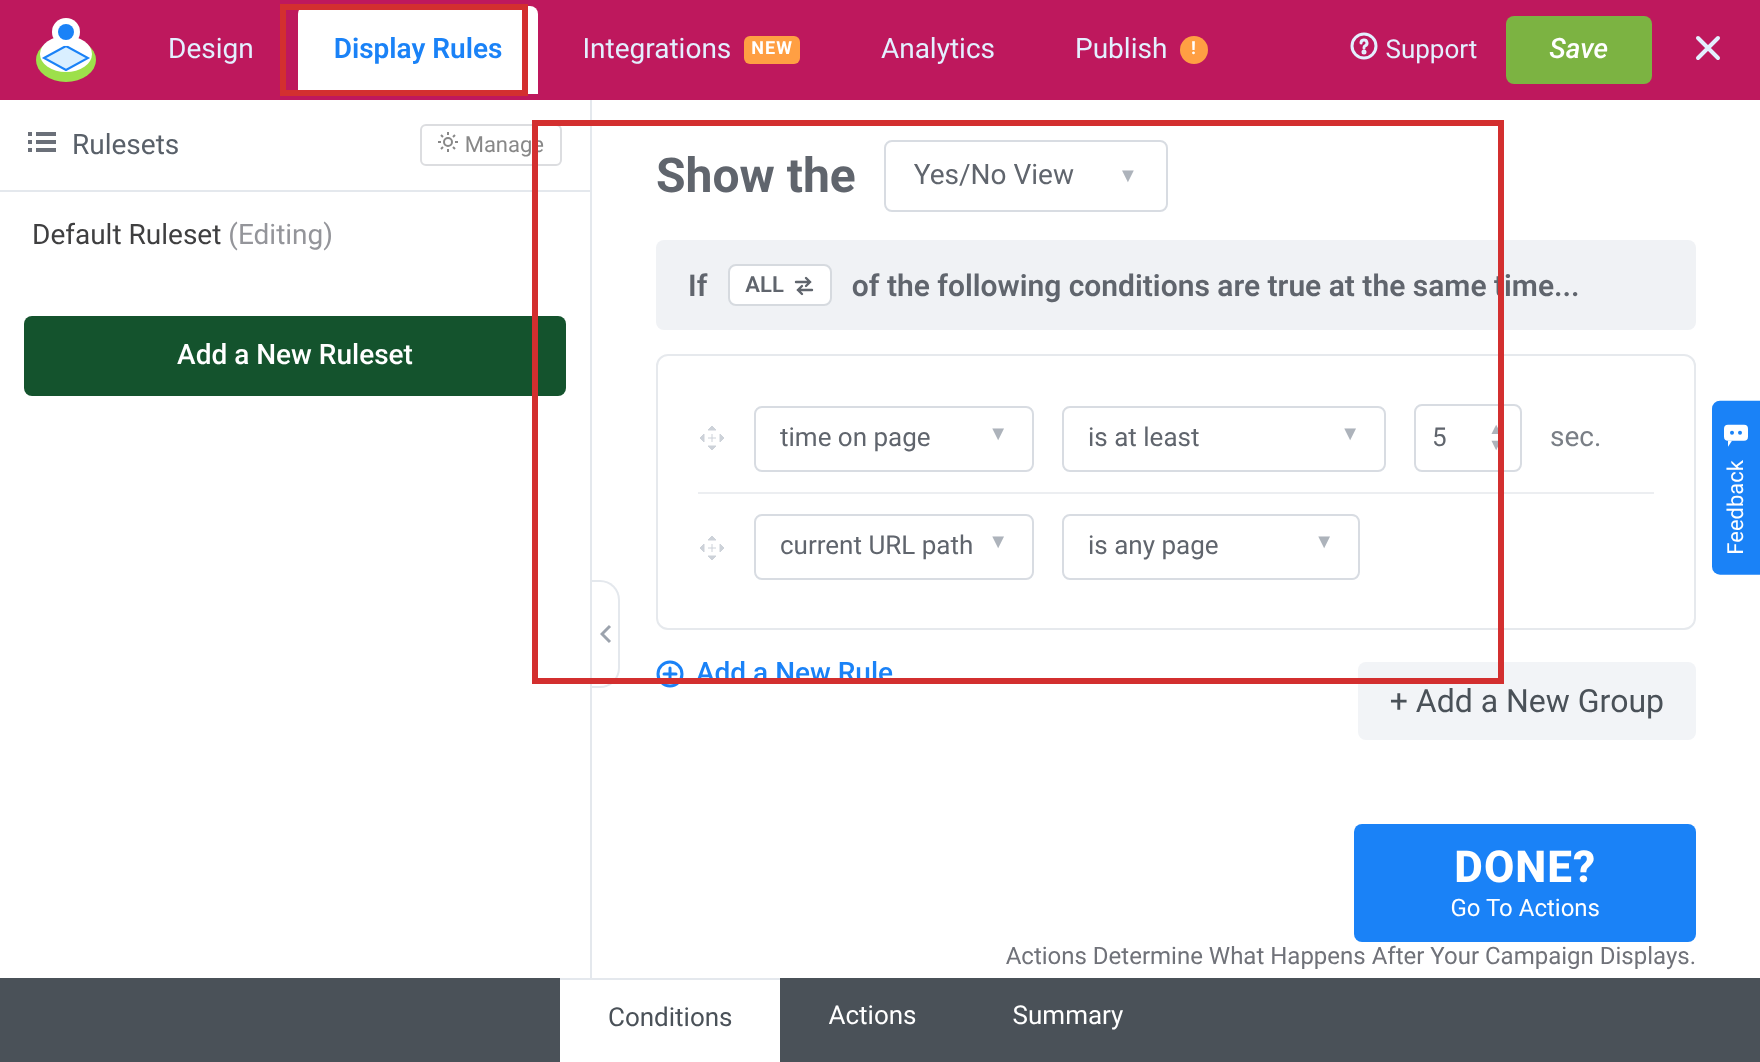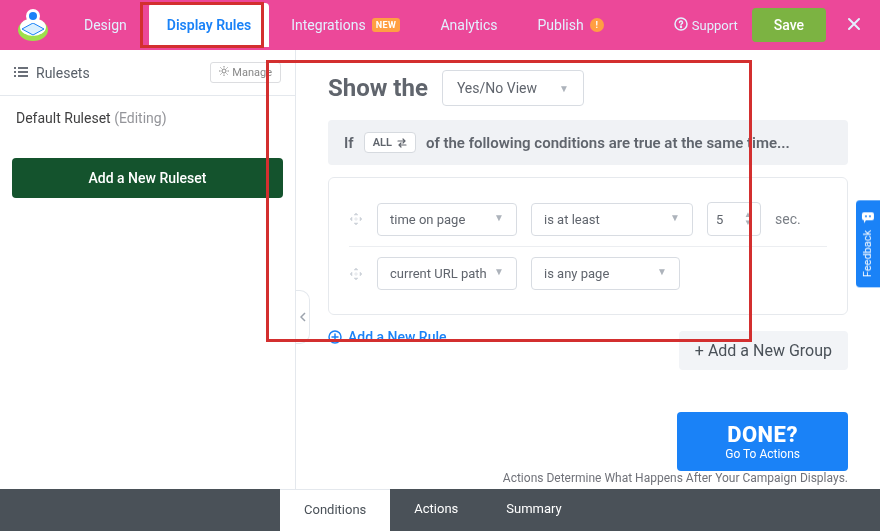--- a/index.html
+++ b/index.html
@@ -1,27 +1,27 @@
 <!DOCTYPE html>
 <html><head>
   <meta charset="utf-8">
   <style>
     * { margin: 0; padding: 0; box-sizing: border-box; font-family: -apple-system, BlinkMacSystemFont, "Segoe UI", Roboto, sans-serif; }
     body { width: 880px; height: 531px; overflow: hidden; background: #fff; position: relative; }
     
-    .topbar { background: #ec4899; height: 50px; display: flex; align-items: center; padding: 0 12px; color: #fff; }
+    .topbar { background: #be185d; height: 50px; display: flex; align-items: center; padding: 0 12px; color: #fff; }
     .logo { width: 42px; height: 42px; display: flex; align-items: center; justify-content: center; margin-right: 12px; }
     .nav { display: flex; align-items: center; flex: 1; gap: 4px; }
     .nav-item { color: #e3f0ff; padding: 14px 18px; font-size: 14px; cursor: pointer; position: relative; display: flex; align-items: center; gap: 6px; }
     .nav-item.active { color: #1a82f7; background: #fff; font-weight: 600; border-radius: 4px 4px 0 0; }
     .badge-new { background: #ff9f43; color: #fff; font-size: 9px; font-weight: 700; padding: 2px 4px; border-radius: 3px; letter-spacing: 0.5px; }
     .badge-dot { width: 14px; height: 14px; background: #ff9f43; border-radius: 50%; display: inline-flex; align-items: center; justify-content: center; color: #fff; font-size: 9px; font-weight: bold; }
     .topbar-actions { display: flex; align-items: center; gap: 14px; }
     .support { color: #e3f0ff; font-size: 13px; display: flex; align-items: center; gap: 4px; cursor: pointer; }
-    .save-btn { background: #7cb342; color: #fff; border: none; padding: 9px 22px; border-radius: 4px; font-size: 14px; font-weight: 500; cursor: pointer; }
+    .save-btn { background: #7cb342; color: #fff; border: none; padding: 9px 22px; border-radius: 4px; font-size: 14px; font-weight: 500; cursor: pointer; font-style: italic; }
     .close-btn { color: #e3f0ff; font-size: 20px; cursor: pointer; padding: 0 6px; }
 
     .main { display: flex; height: calc(100% - 50px); }
     
     .sidebar { width: 296px; border-right: 1px solid #e4e8ed; display: flex; flex-direction: column; }
     .sidebar-header { display: flex; justify-content: space-between; align-items: center; padding: 12px 14px; border-bottom: 1px solid #e4e8ed; }
     .sidebar-title { display: flex; align-items: center; gap: 8px; font-size: 14px; color: #596069; }
     .manage-btn { border: 1px solid #dcdde0; background: #fff; color: #888; font-size: 11px; padding: 3px 8px; border-radius: 3px; display: flex; align-items: center; gap: 3px; cursor: pointer; }
     .ruleset-row { padding: 14px 16px; font-size: 14px; color: #3f3f40; }
     .ruleset-row .editing { color: #94959a; font-weight: 400; }

